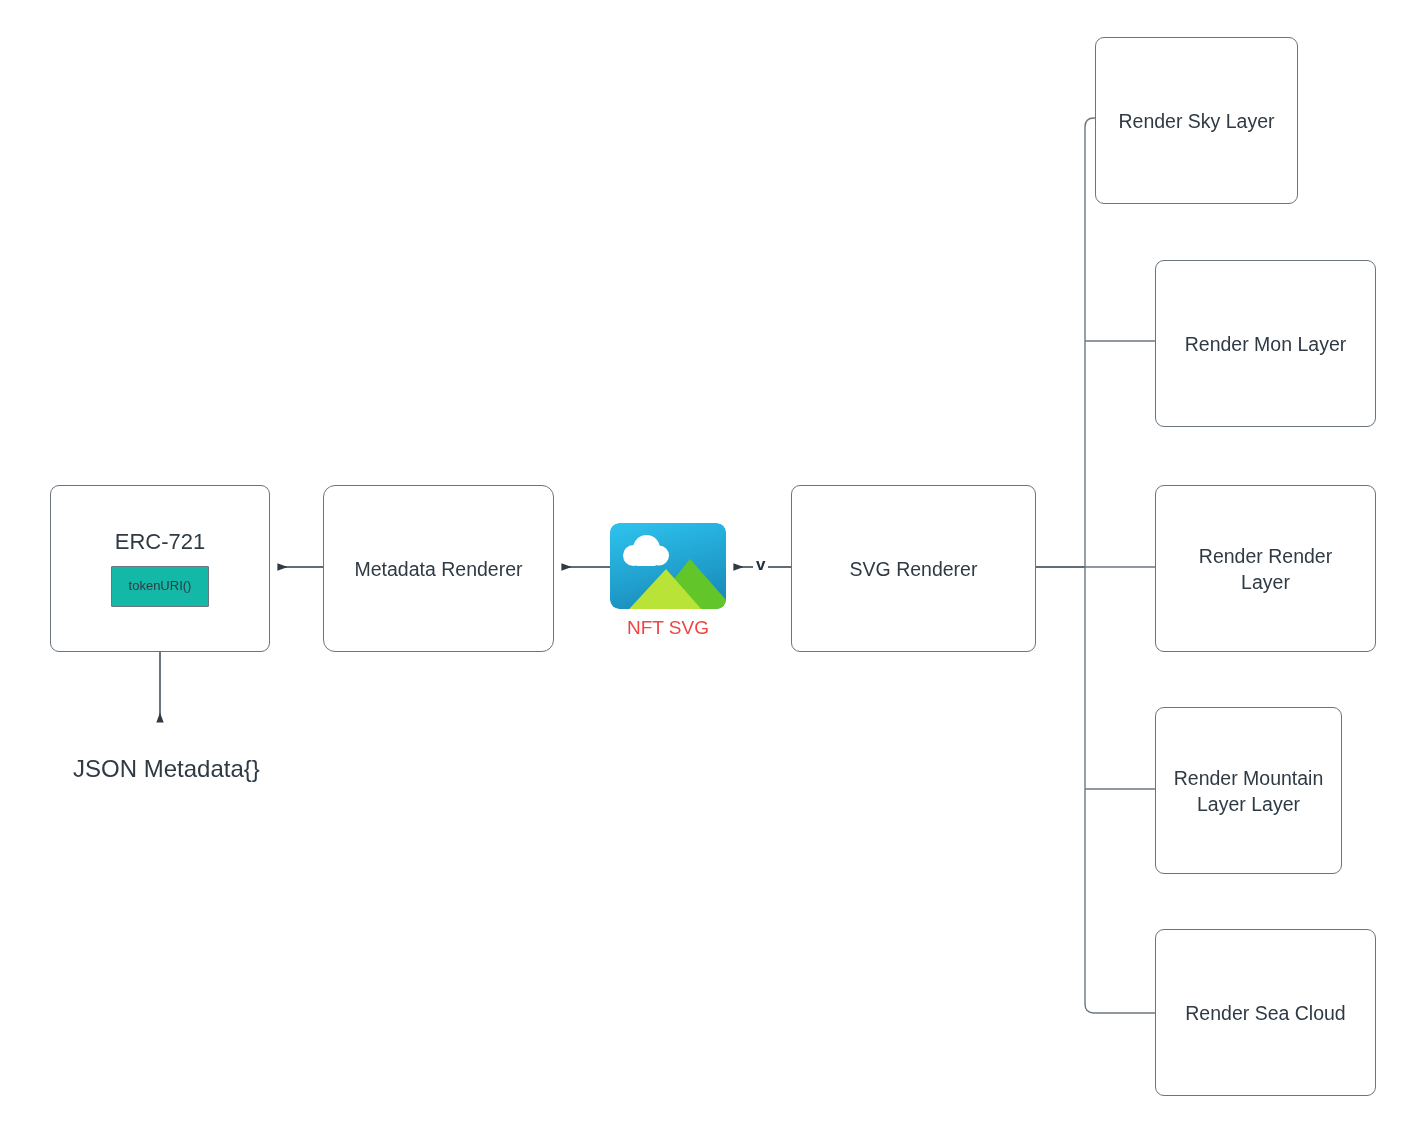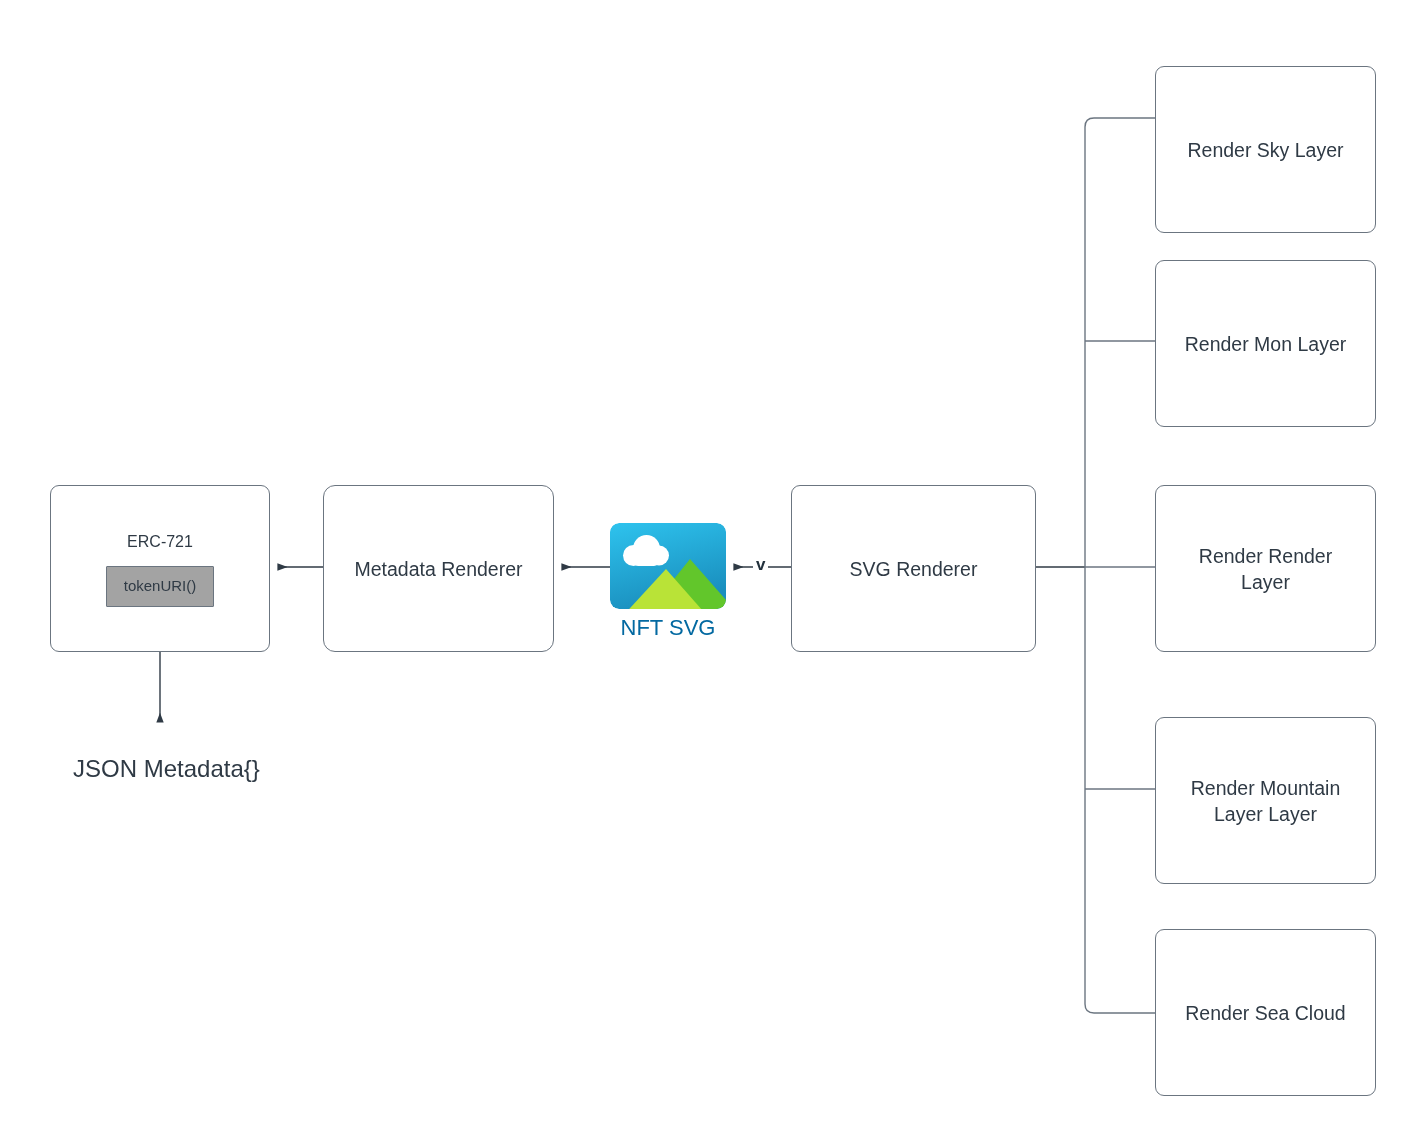--- a/index.html
+++ b/index.html
@@ -47,30 +47,30 @@
     padding: 0 12px;
   }
 
   
   #node-erc721 {
     flex-direction: column;
     justify-content: center;
     gap: 12px;
   }
   #node-erc721 .erc-title {
-    font-size: 16px;
+    font-size: 22px;
     line-height: 24px;
   }
   .inner-pill {
     box-sizing: border-box;
     border: 1.3px solid #6b7580;
     border-radius: 1px;
-    background: #a3a3a3;
+    background: #14b8a6;
     padding: 7px 17px 8px 17px;
-    font-size: 15px;
+    font-size: 13px;
     line-height: 24px;
     color: #2f3a45;
     white-space: nowrap;
   }
 
   
   .free-text {
     position: absolute;
     font-size: 24px;
     line-height: 26px;
@@ -101,23 +101,23 @@
   }
   .nft-thumb {
     width: 116px;
     height: 86px;
     border-radius: 9px;
     overflow: hidden;
     display: block;
   }
   .nft-caption {
     margin-top: 7px;
-    font-size: 22px;
+    font-size: 19px;
     line-height: 24px;
-    color: #0369a1;
+    color: #ef4444;
     white-space: nowrap;
   }
 </style>
 </head>
 <body>
 
 <svg id="canvas" viewBox="0 0 1416 1136" aria-hidden="true">
   <defs>
     <marker id="arrowhead" markerWidth="10" markerHeight="8" refX="9.4" refY="4" orient="auto" markerUnits="userSpaceOnUse">
       <path d="M 0 4 L 10 0.3 L 10 7.7 Z" fill="#2f3a45"></path>
@@ -163,34 +163,34 @@
 </div>
 
 <div class="node" style="left:323px; top:485px; width:231px; height:167px;border-radius:12px;">
   <span class="node-label">Metadata Renderer</span>
 </div>
 
 <div class="node" style="left:791px; top:485px; width:245px; height:167px;">
   <span class="node-label">SVG Renderer</span>
 </div>
 
-<div class="node" style="left:1155px; top:37px; width:221px; height:167px;margin-top:29px;">
+<div class="node" style="left:1095px; top:37px; width:203px; height:167px;">
   <span class="node-label">Render Sky Layer</span>
 </div>
 
 <div class="node" style="left:1155px; top:260px; width:221px; height:167px;">
   <span class="node-label">Render Mon Layer</span>
 </div>
 
 <div class="node" style="left:1155px; top:485px; width:221px; height:167px;">
   <span class="node-label">Render Render
 Layer</span>
 </div>
 
-<div class="node" style="left:1155px; top:707px; width:221px; height:167px;margin-top:10px;">
+<div class="node" style="left:1155px; top:707px; width:187px; height:167px;">
   <span class="node-label">Render Mountain
 Layer Layer</span>
 </div>
 
 <div class="node" style="left:1155px; top:929px; width:221px; height:167px;">
   <span class="node-label">Render Sea Cloud</span>
 </div>
 
 <div id="nft-svg-node" style="left:610px; top:523px;">
   <svg class="nft-thumb" viewBox="0 0 116 86">

